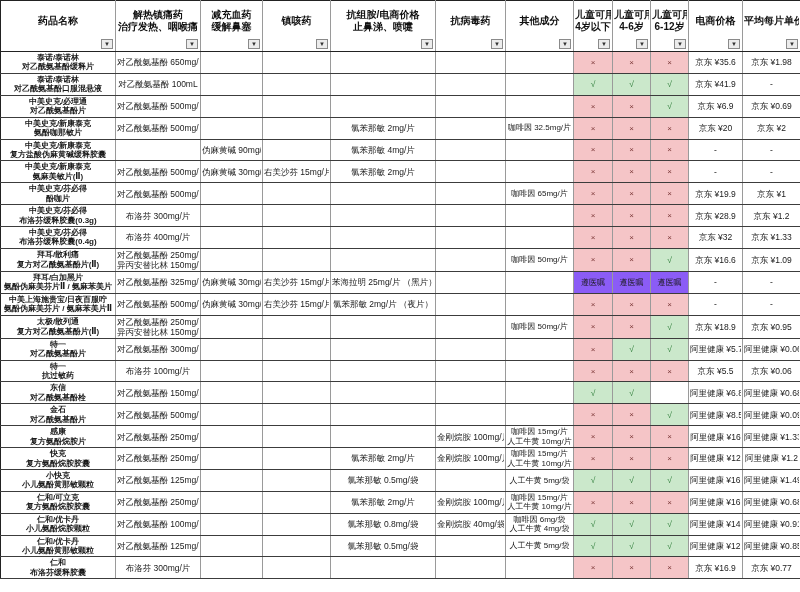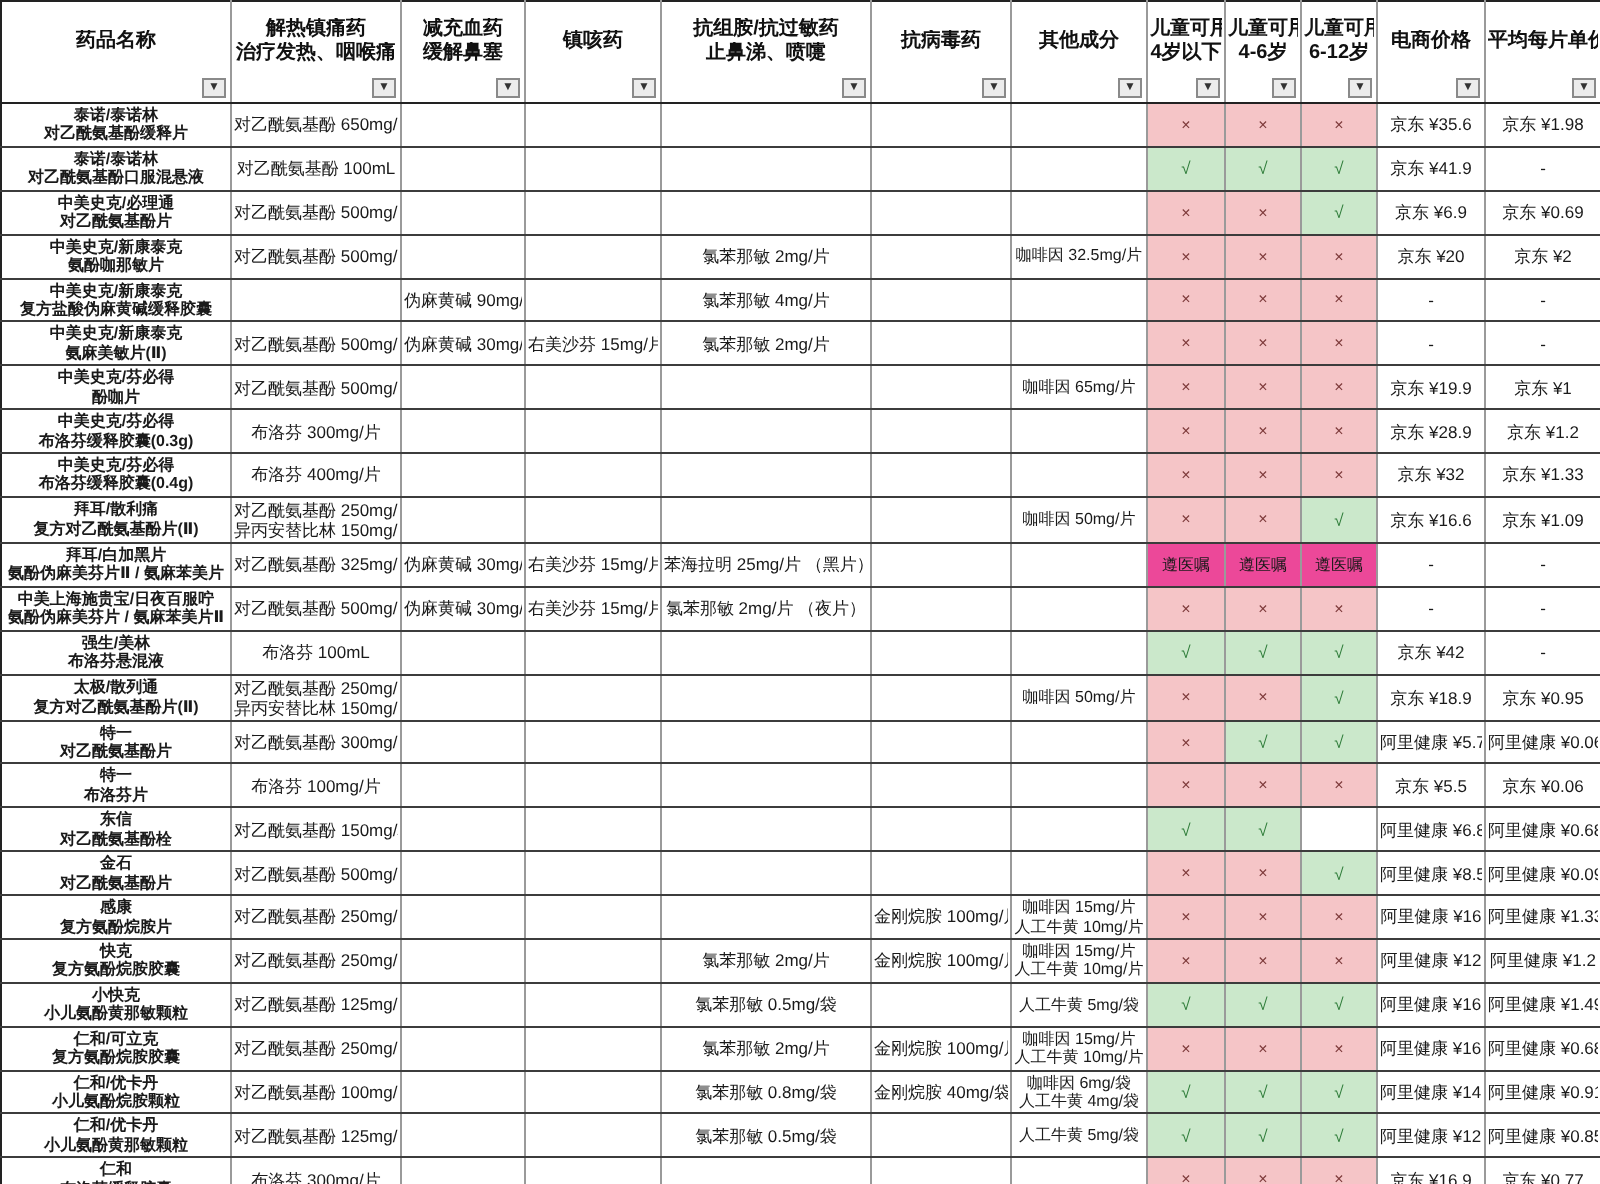--- a/index.html
+++ b/index.html
@@ -13,21 +13,21 @@
      padding:1px 1px 11px 1px;background:#fff;}
   td{border-right:1px solid #9a9a9a;border-bottom:1px solid #3c3c3c;height:18px;
      font-size:8.5px;color:#1a1a1a;text-align:center;vertical-align:middle;padding:1px 1px;background:#fff;}
   .cell-line{white-space:nowrap;overflow:hidden;line-height:1.18;}
   .hdr-line{white-space:nowrap;overflow:hidden;line-height:1.25;}
   .filter-btn{position:absolute;right:2px;bottom:2px;width:12px;height:10px;
      background:#ececec;border:1px solid #8a8a8a;font-size:6px;line-height:9px;
      color:#333;text-align:center;font-weight:normal;box-sizing:border-box;}
   td.age-no{background:#F5C5C7;color:#7d3a3a;font-size:8px;}
   td.age-yes{background:#CBE8CB;color:#2f7d3a;font-size:8.5px;}
-  td.age-doc{background:#ec4899;color:#1a1a1a;font-size:8px;margin-top:47px;}
+  td.age-doc{background:#8b5cf6;color:#1a1a1a;font-size:8px;margin-top:47px;}
   td.age-empty{background:#fff;}
   td.name-cell .cell-line{font-size:8px;font-weight:bold;}
   td.other-cell .cell-line{font-size:8px;}
 </style>
 </head>
 <body>
 
 <table>
   <colgroup>
     <col class="c1">
@@ -57,21 +57,21 @@
         <th>
           <div class="hdr-line">减充血药</div>
           <div class="hdr-line">缓解鼻塞</div>
           <span class="filter-btn">▼</span>
         </th>
         <th>
           <div class="hdr-line">镇咳药</div>
           <span class="filter-btn">▼</span>
         </th>
         <th>
-          <div class="hdr-line">抗组胺/抗过敏药</div>
+          <div class="hdr-line">抗组胺/电商价格</div>
           <div class="hdr-line">止鼻涕、喷嚏</div>
           <span class="filter-btn">▼</span>
         </th>
         <th>
           <div class="hdr-line">抗病毒药</div>
           <span class="filter-btn">▼</span>
         </th>
         <th>
           <div class="hdr-line">其他成分</div>
           <span class="filter-btn">▼</span>
@@ -402,43 +402,20 @@
         <td class="age-no">×</td>
         <td>
           <div class="cell-line">-</div>
         </td>
         <td>
           <div class="cell-line">-</div>
         </td>
       </tr>
       <tr>
         <td class="name-cell">
-          <div class="cell-line">强生/美林</div>
-          <div class="cell-line">布洛芬悬混液</div>
-        </td>
-        <td>
-          <div class="cell-line">布洛芬 100mL</div>
-        </td>
-        <td></td>
-        <td></td>
-        <td></td>
-        <td></td>
-        <td class="other-cell"></td>
-        <td class="age-yes">√</td>
-        <td class="age-yes">√</td>
-        <td class="age-yes">√</td>
-        <td>
-          <div class="cell-line">京东 ¥42</div>
-        </td>
-        <td>
-          <div class="cell-line">-</div>
-        </td>
-      </tr>
-      <tr>
-        <td class="name-cell">
           <div class="cell-line">太极/散列通</div>
           <div class="cell-line">复方对乙酰氨基酚片(Ⅱ)</div>
         </td>
         <td>
           <div class="cell-line">对乙酰氨基酚 250mg/片</div>
           <div class="cell-line">异丙安替比林 150mg/片</div>
         </td>
         <td></td>
         <td></td>
         <td></td>
@@ -475,21 +452,21 @@
         <td>
           <div class="cell-line">阿里健康 ¥5.7</div>
         </td>
         <td>
           <div class="cell-line">阿里健康 ¥0.06</div>
         </td>
       </tr>
       <tr>
         <td class="name-cell">
           <div class="cell-line">特一</div>
-          <div class="cell-line">布洛芬片</div>
+          <div class="cell-line">抗过敏药</div>
         </td>
         <td>
           <div class="cell-line">布洛芬 100mg/片</div>
         </td>
         <td></td>
         <td></td>
         <td></td>
         <td></td>
         <td class="other-cell"></td>
         <td class="age-no">×</td>

